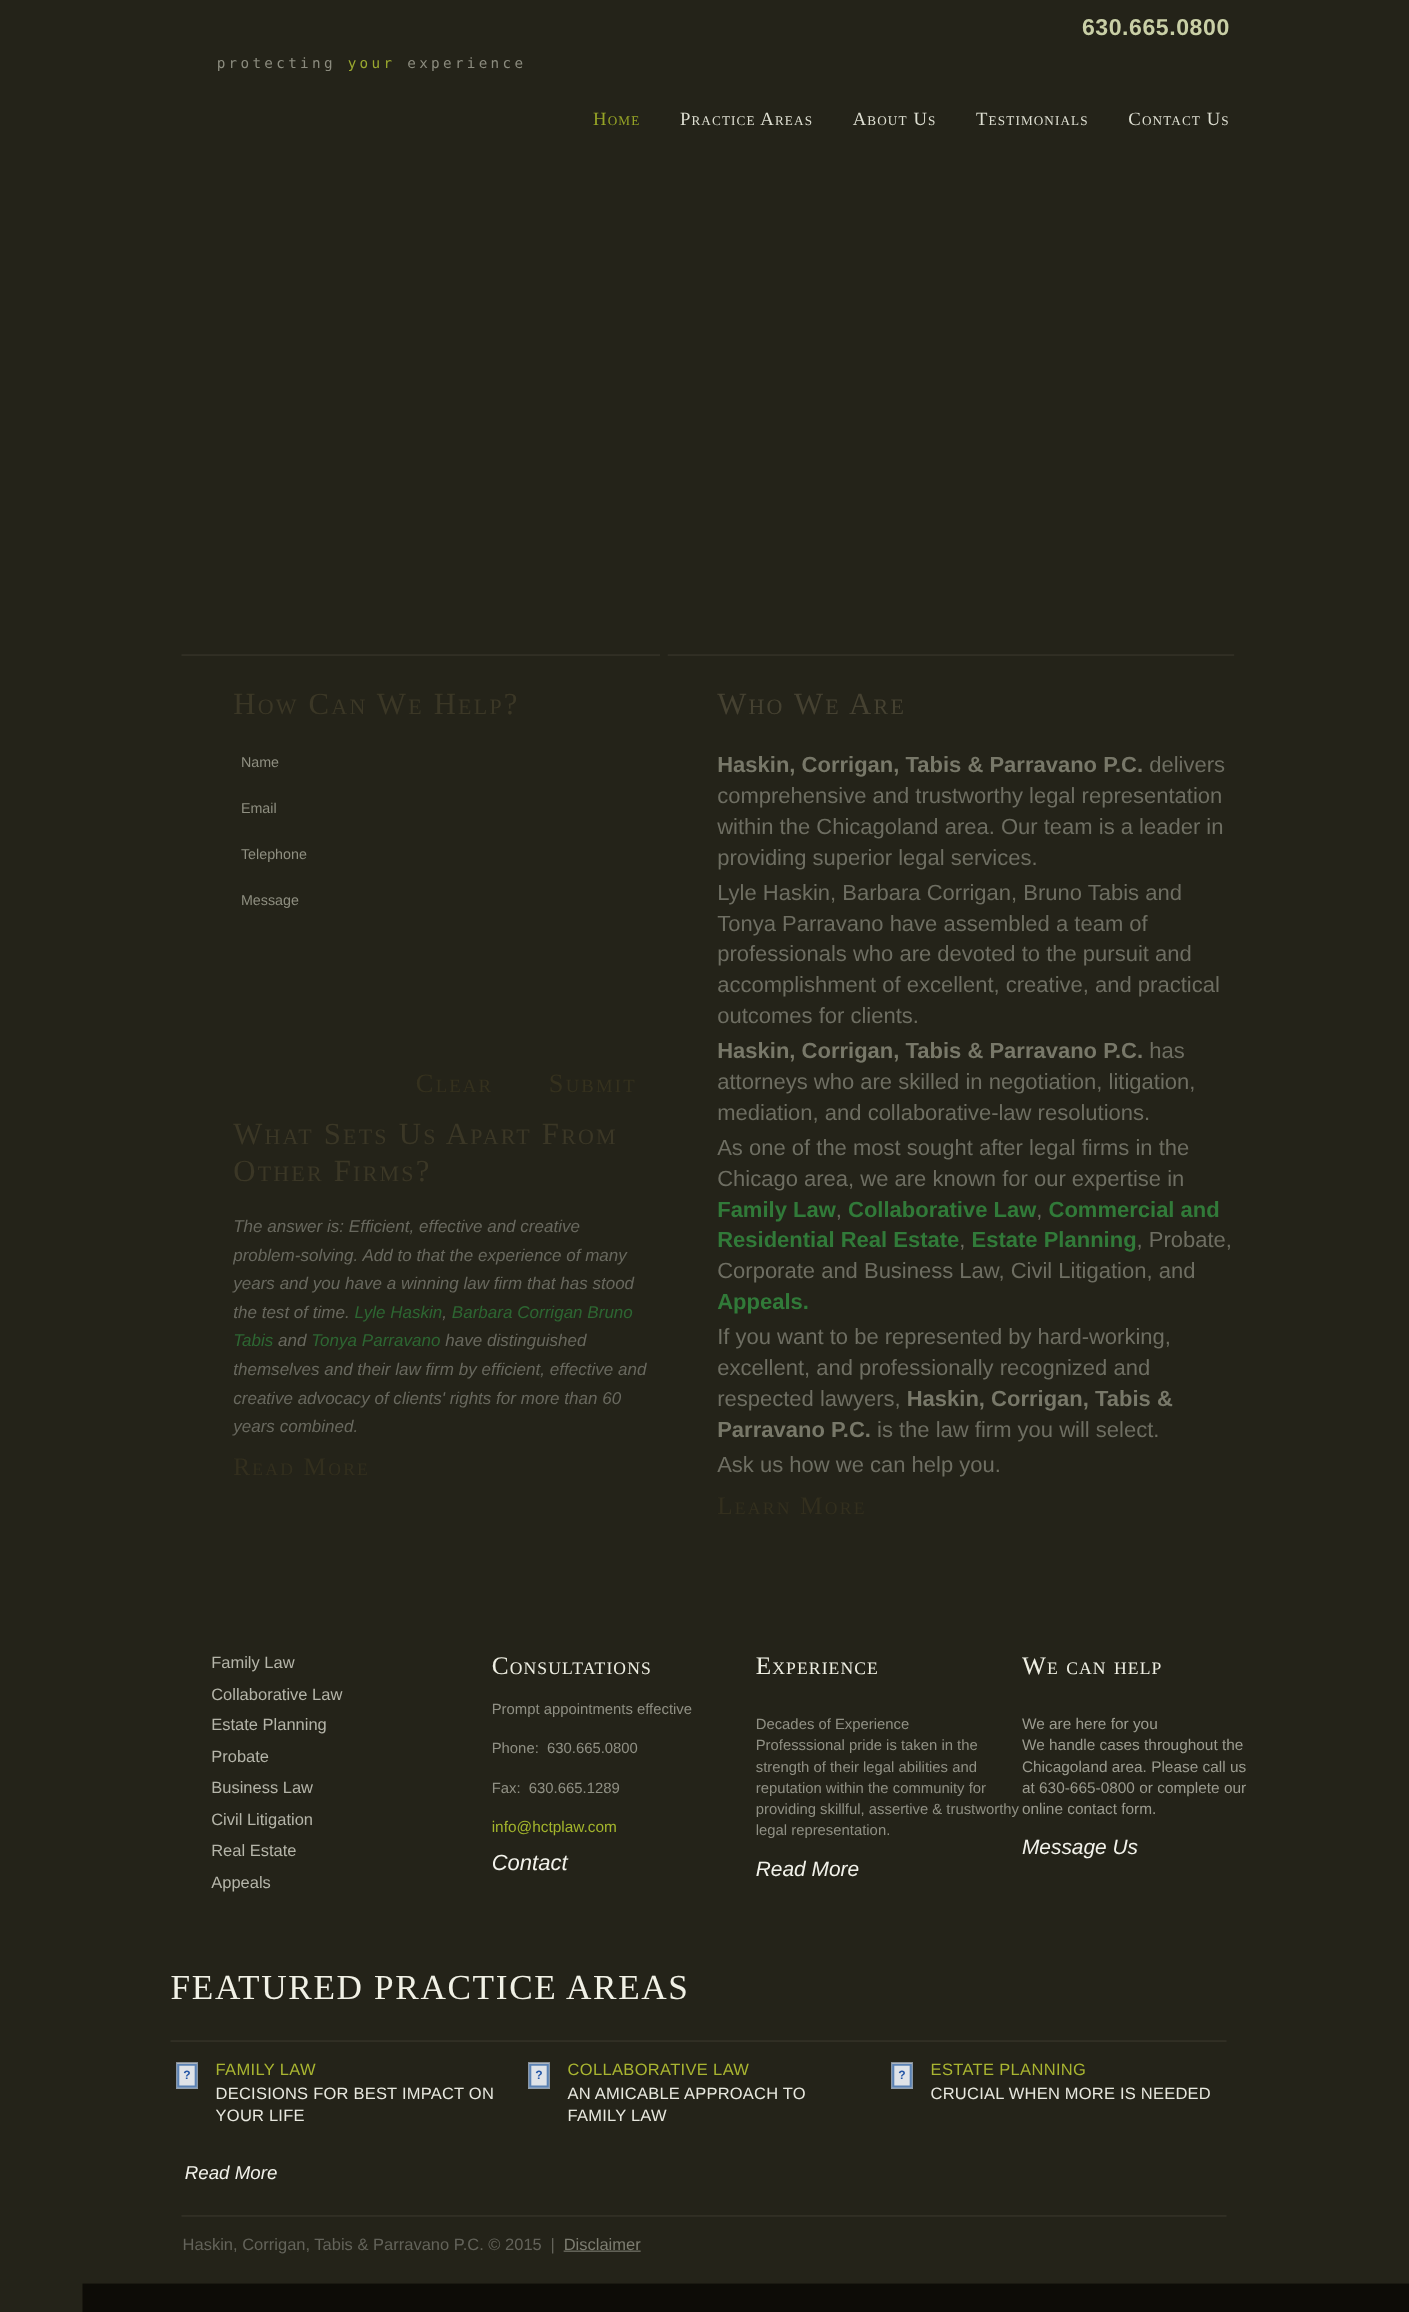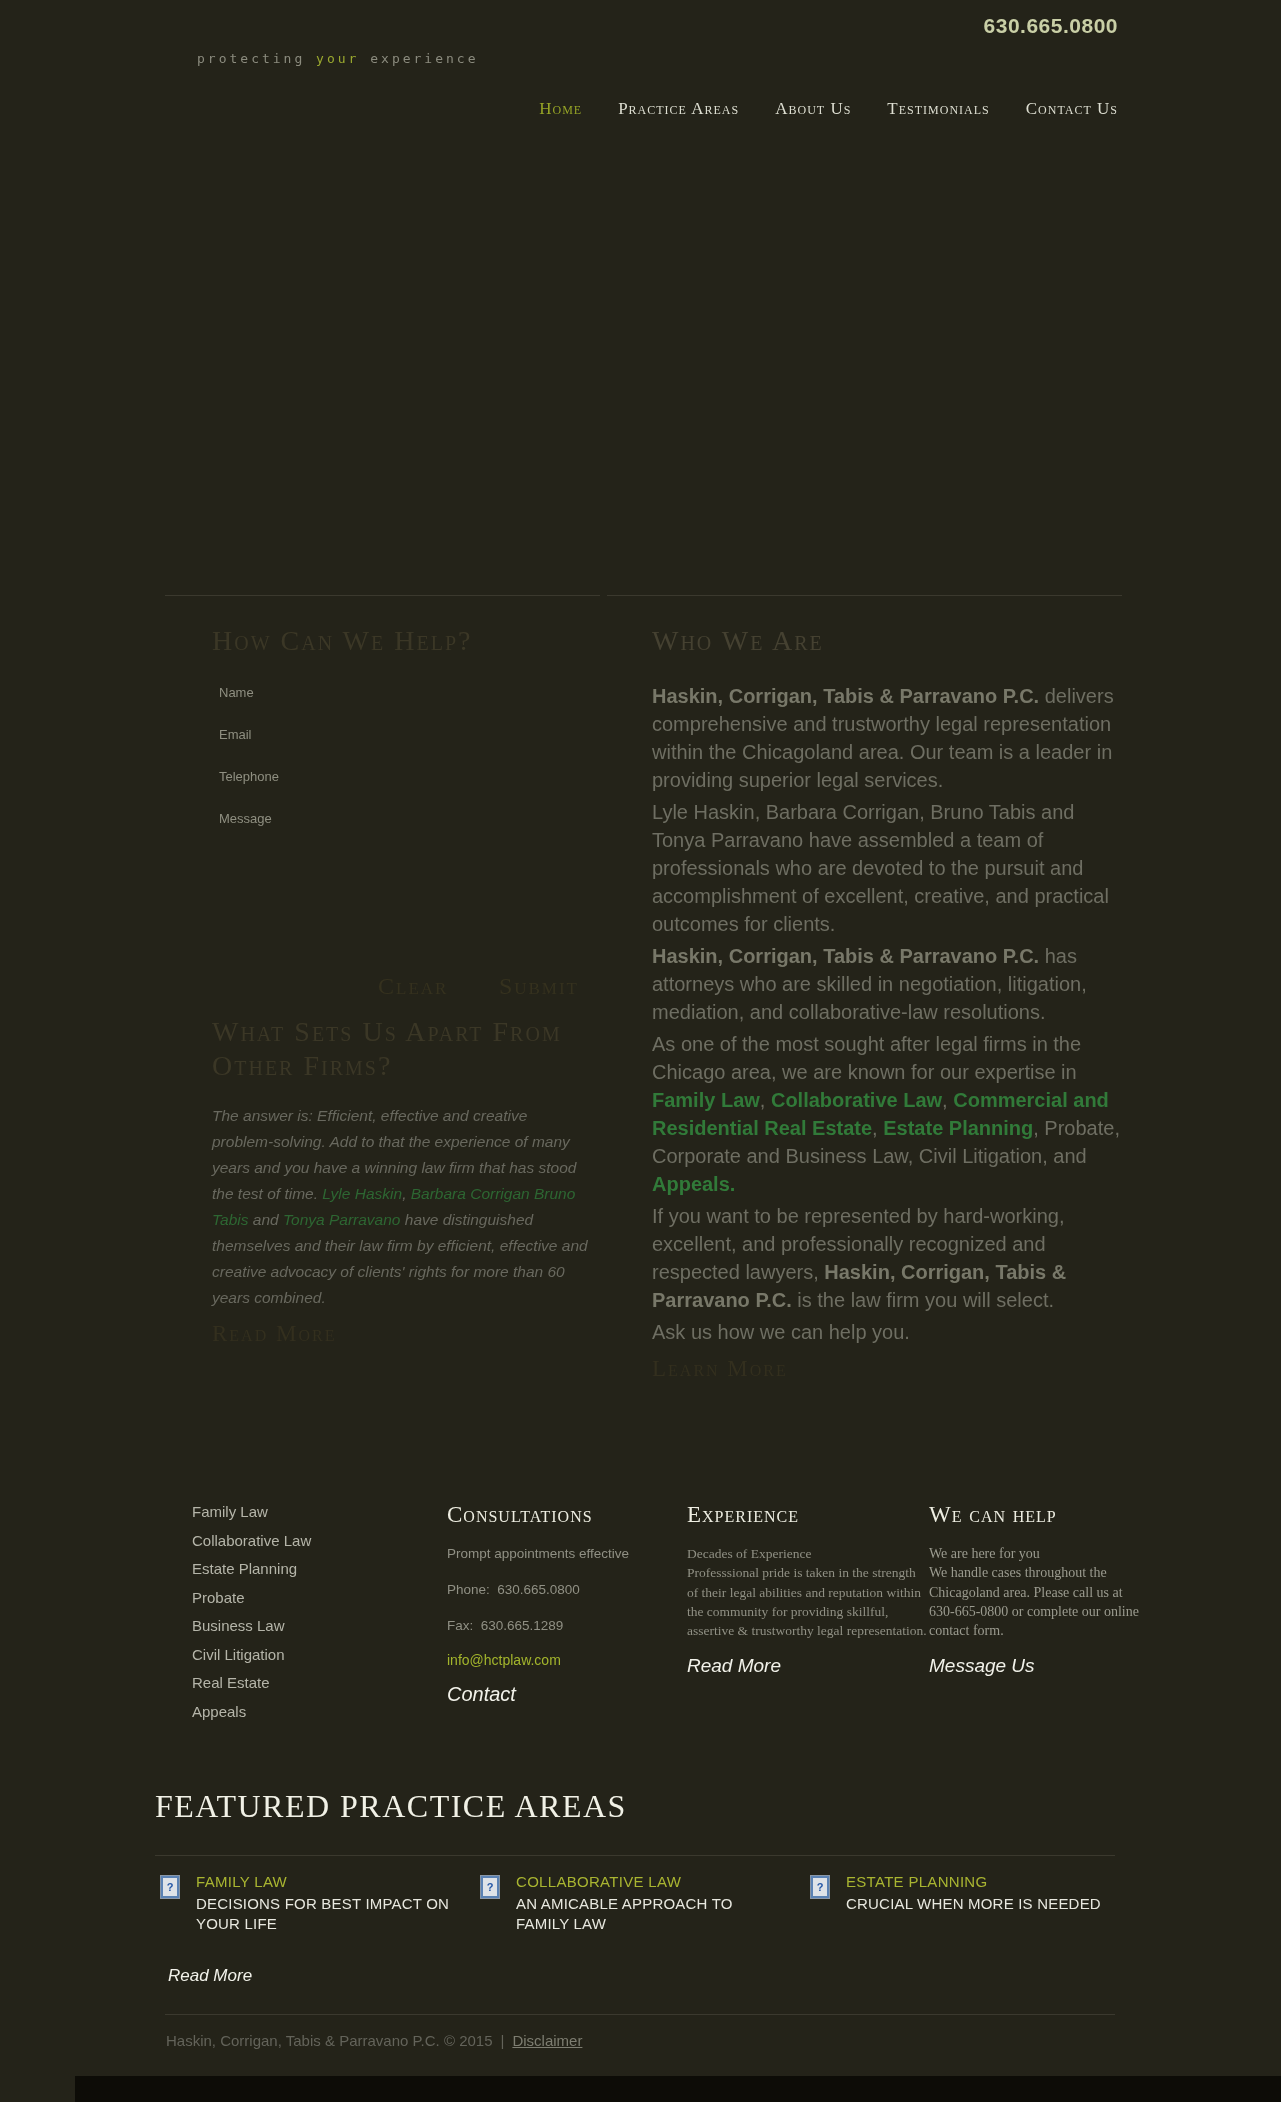--- a/index.html
+++ b/index.html
@@ -89,21 +89,21 @@
   .fcol h3 {
     margin:10px 0 0 0; font-family:"Liberation Serif", serif; font-variant:small-caps;
     font-weight:normal; font-size:23px; letter-spacing:1px; color:#eeeee2; line-height:30px;
   }
   .fline { font-size:13.5px; color:#909084; line-height:19px; white-space:pre-wrap; }
   .fline.mt { margin-top:14px; }
   .fline.gap { margin-top:17px; }
   .email-link { font-size:14px; color:#a3b52c; margin-top:17px; cursor:pointer; }
   .wlink { font-style:italic; font-size:19px; color:#f2f2ea; cursor:pointer; }
   .wlink.mt { margin-top:15px; display:inline-block; }
-  .fbody { margin-top:14px; font-size:13.5px; line-height:19.3px; color:#909084;font-family:Liberation Serif, serif; }
+  .fbody { margin-top:28px; font-size:13.5px; line-height:19.3px; color:#909084; }
   .fcol4 .fbody { font-size:14px; color:#9b9b8f; }
 
   
   .featured { position:absolute; top:1780px; left:0; width:1281px; }
   .featured h2 {
     margin:8px 0 0 155px; font-family:"Liberation Serif", serif;
     font-weight:normal; font-size:32px; letter-spacing:1.5px; color:#f1f1e6;
   }
   .featured .divider { margin:30px 0 0 155px; width:960px; height:1px; background:#3b392e; }
   .fp-items { display:flex; margin:16px 0 0 160px; }

